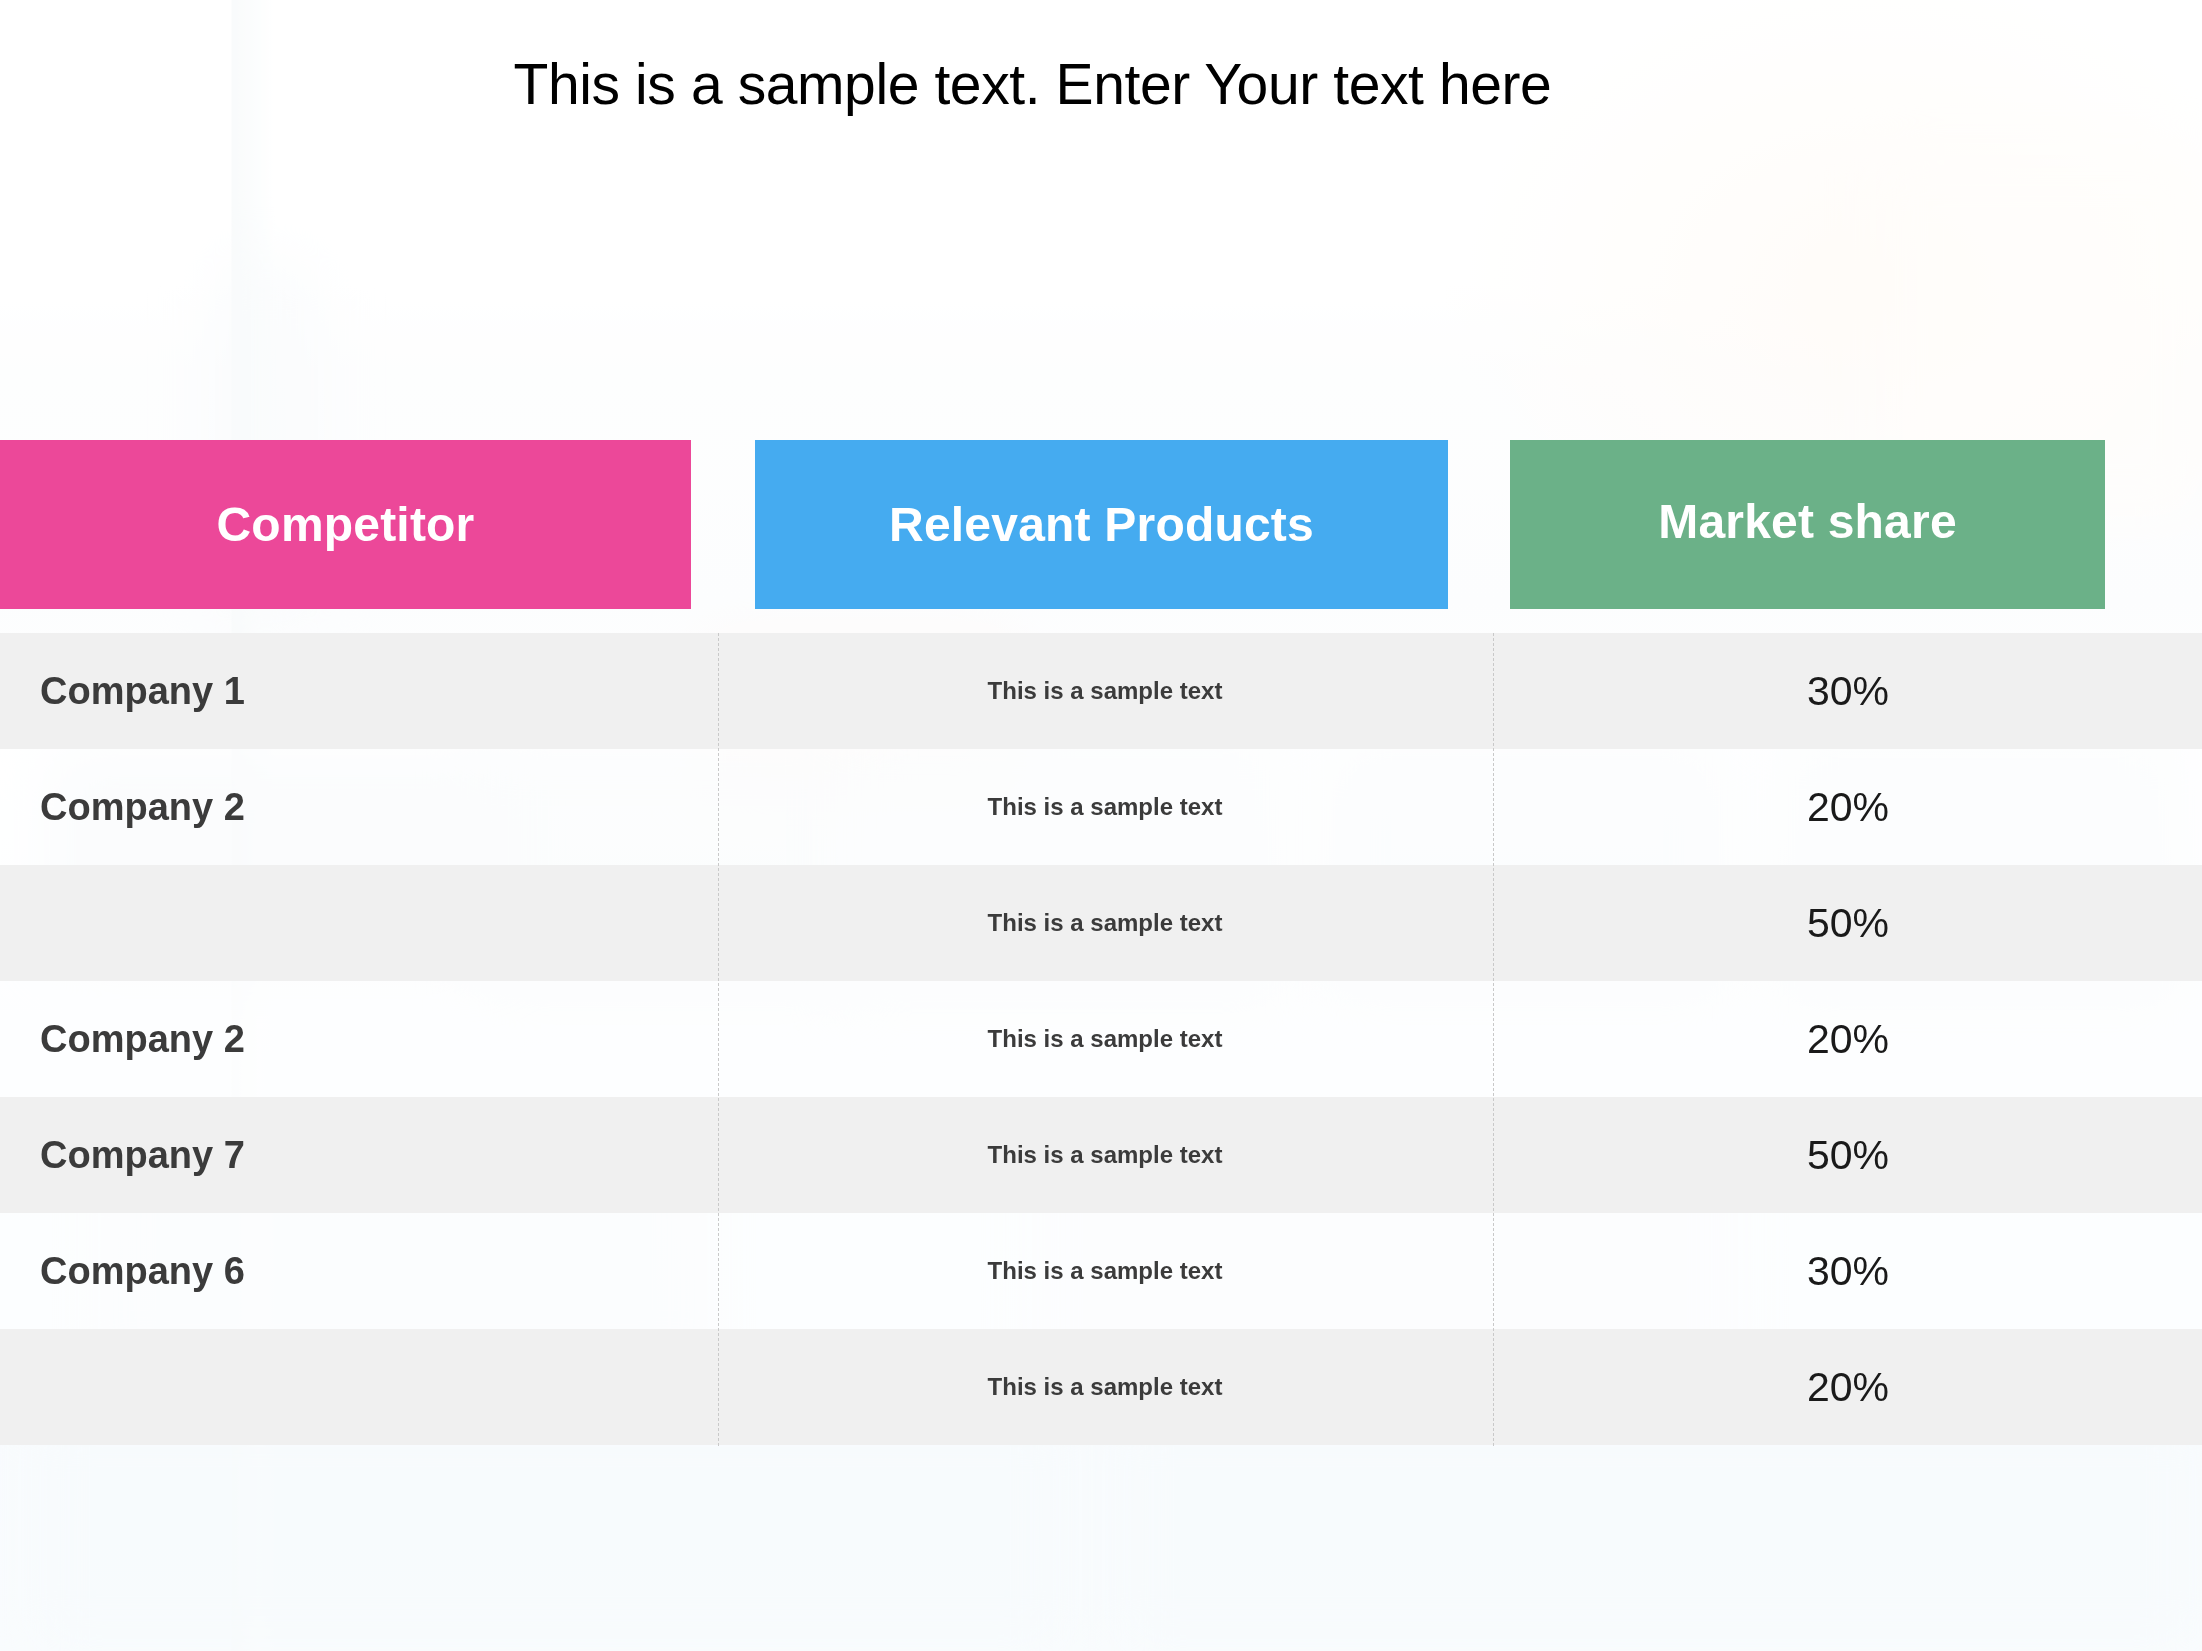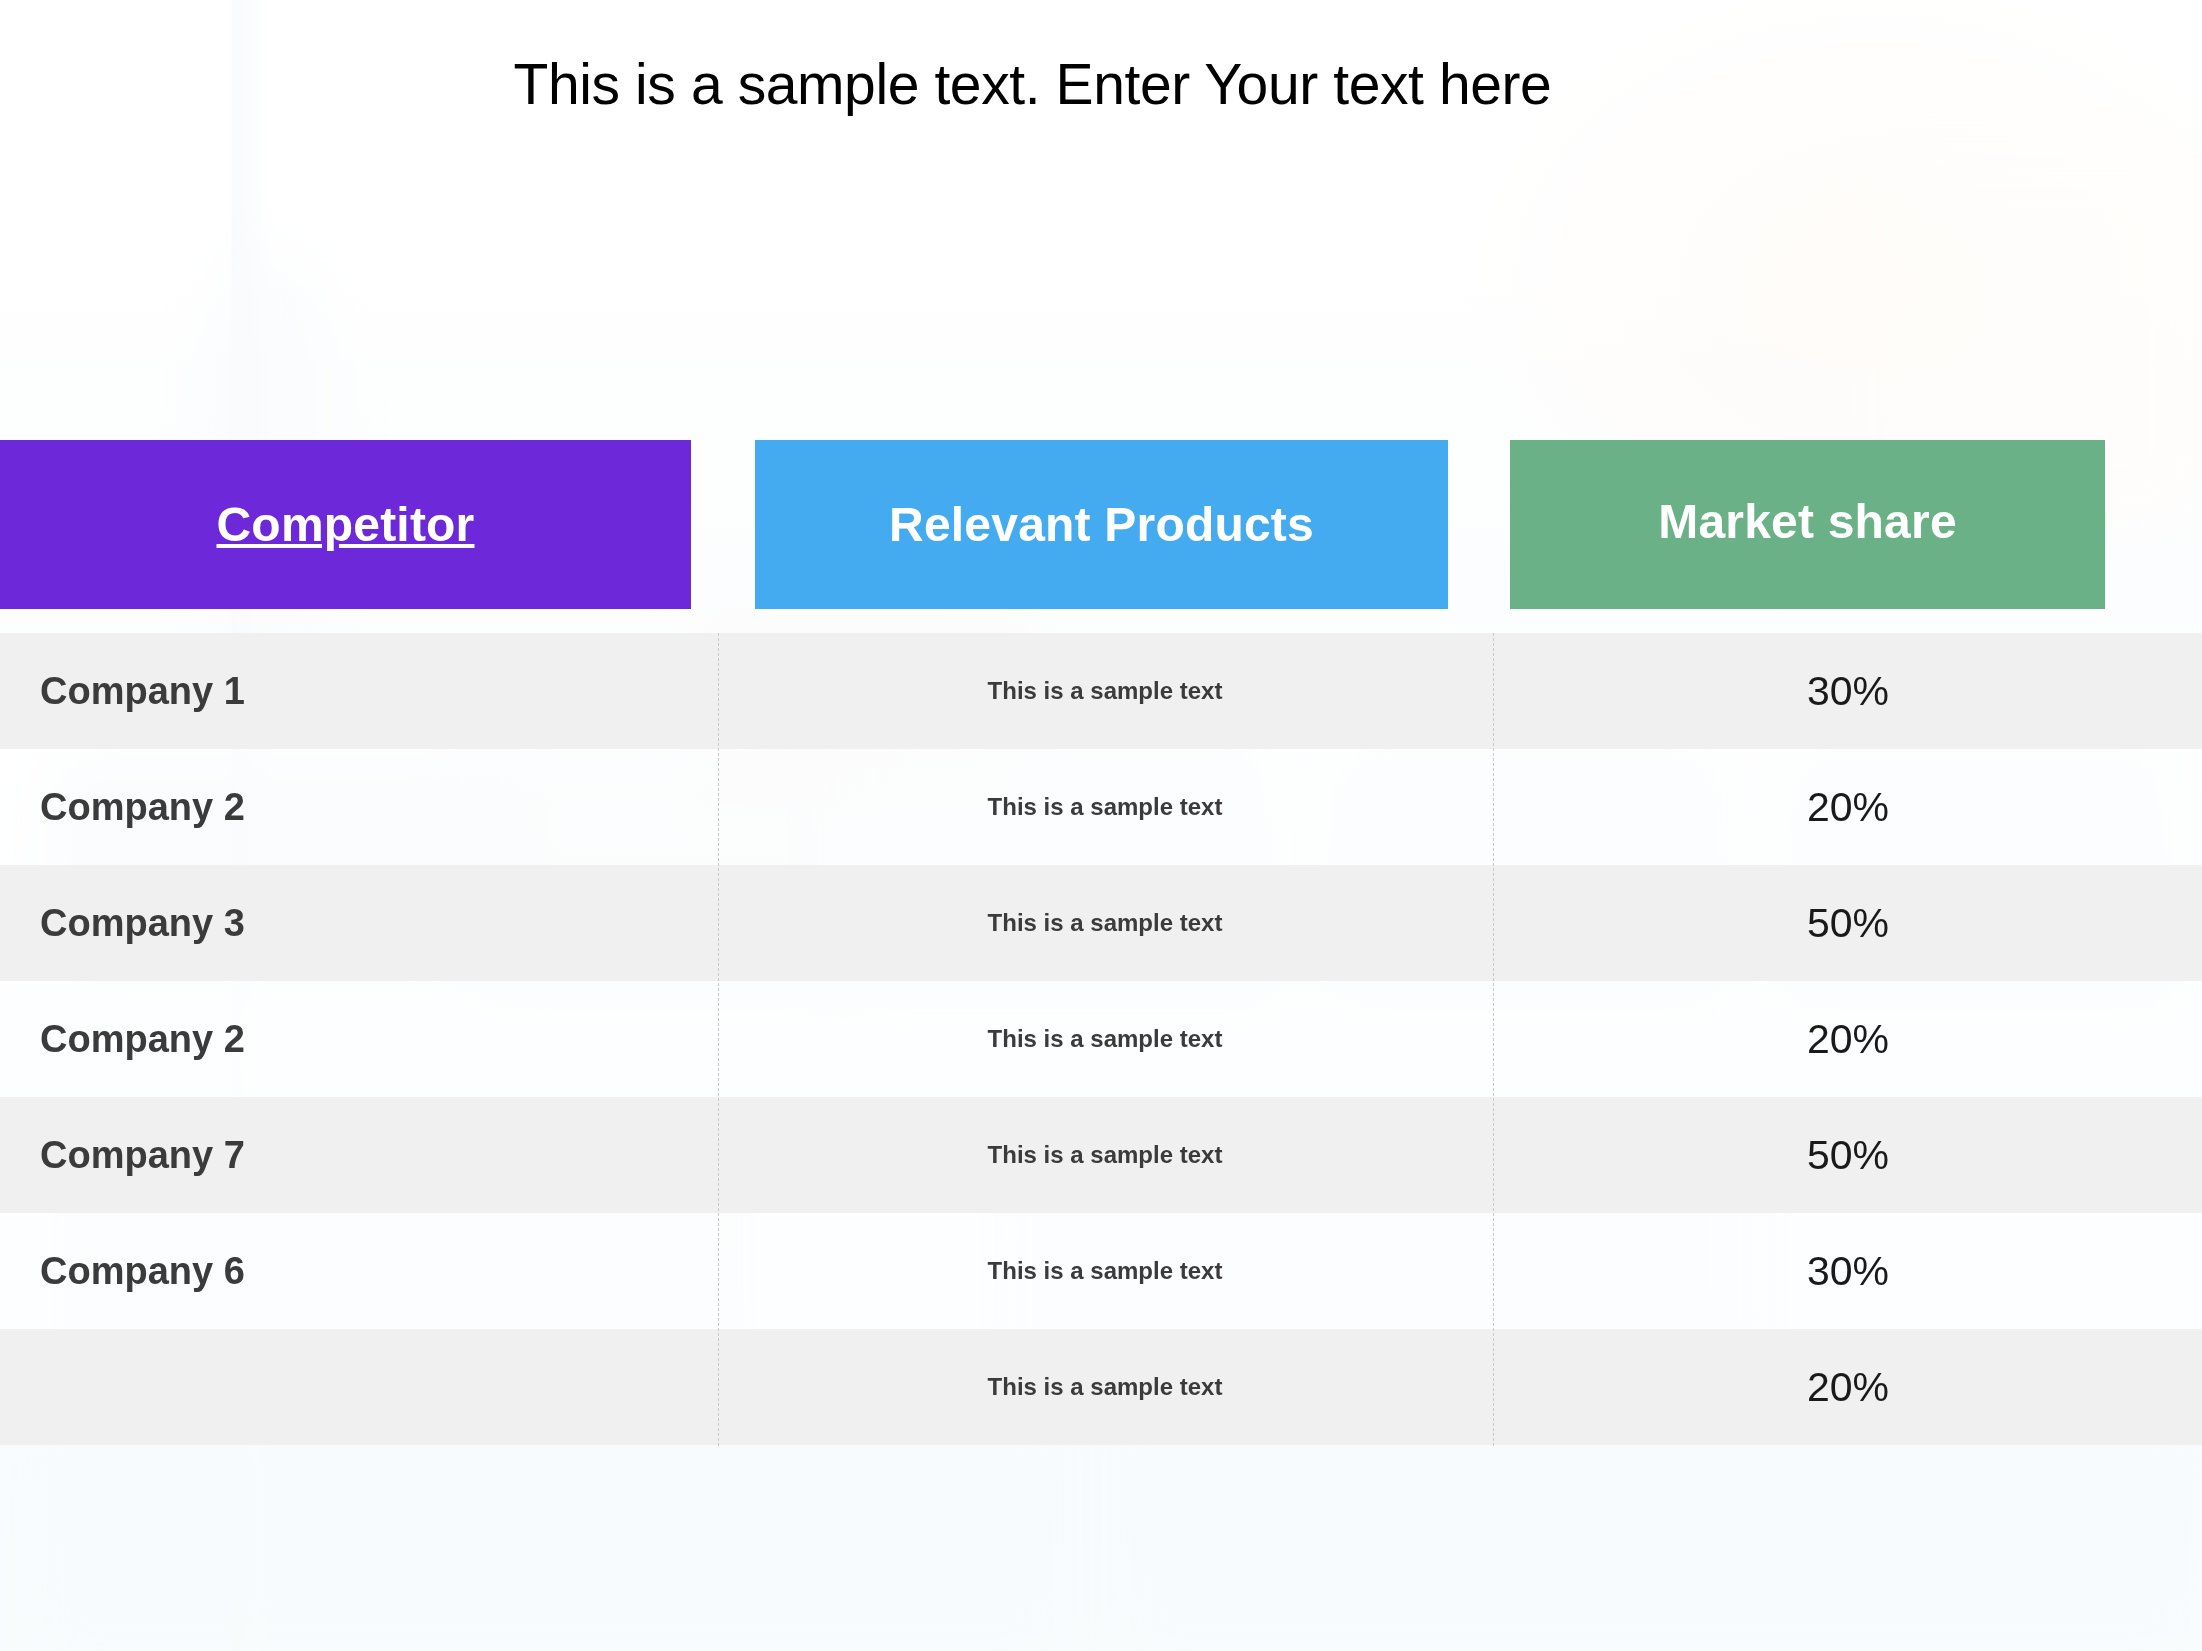--- a/index.html
+++ b/index.html
@@ -200,21 +200,21 @@
     <div class="bg-blob b9"></div>
     <div class="bg-blob b10"></div>
   </div>
   <div class="bg-veil"></div>
 
   <div class="title">This is a sample text. Enter Your text here</div>
 
   <div class="table">
 
     <div class="thead">
-      <div class="th col-1" style="background:#6d28d9;text-decoration:underline;">
+      <div class="th col-1" style="background:#ec4899;">
         <span>Competitor</span>
       </div>
       <div class="th col-2" style="background:#45abf0;">
         <span>Relevant Products</span>
       </div>
       <div class="th col-3" style="background:#6bb188;">
         <span>Market share</span>
       </div>
     </div>
 
@@ -239,23 +239,20 @@
           </div>
           <div class="td c-products">
             <span>This is a sample text</span>
           </div>
           <div class="td c-share">
             <span>20%</span>
           </div>
         </div>
 
         <div class="tr odd">
-          <div class="td c-competitor">
-            <span>Company 3</span>
-          </div>
           <div class="td c-products">
             <span>This is a sample text</span>
           </div>
           <div class="td c-share">
             <span>50%</span>
           </div>
         </div>
 
         <div class="tr even">
           <div class="td c-competitor">

